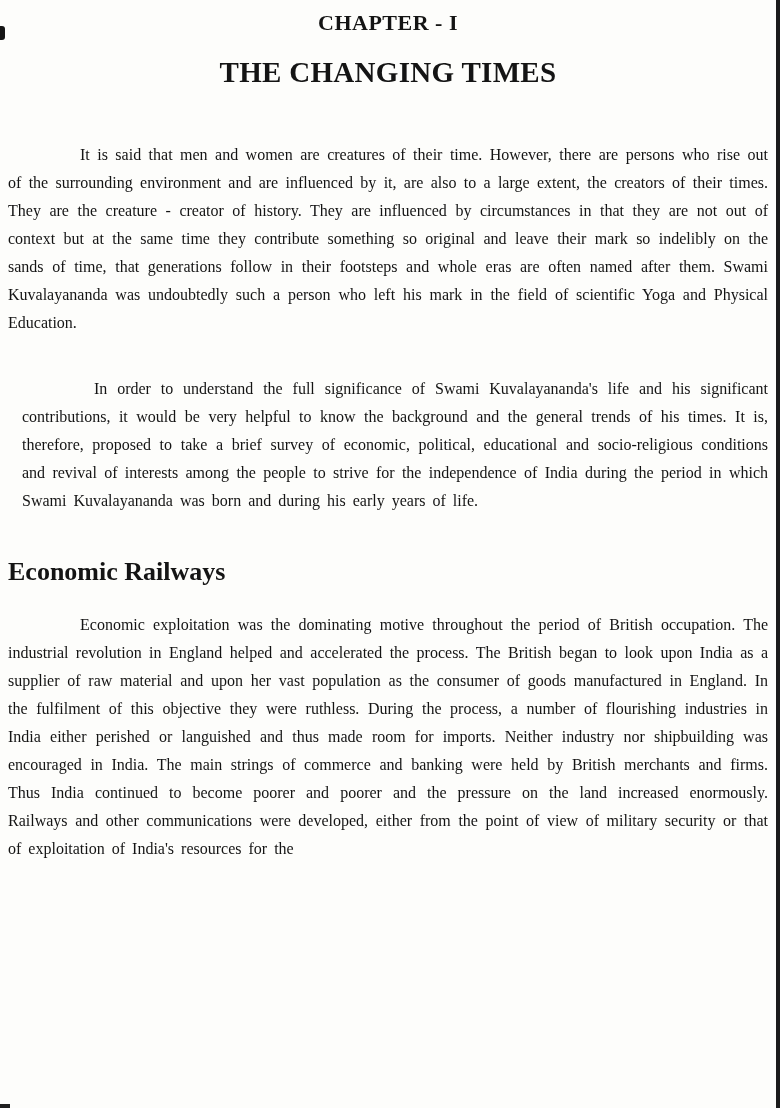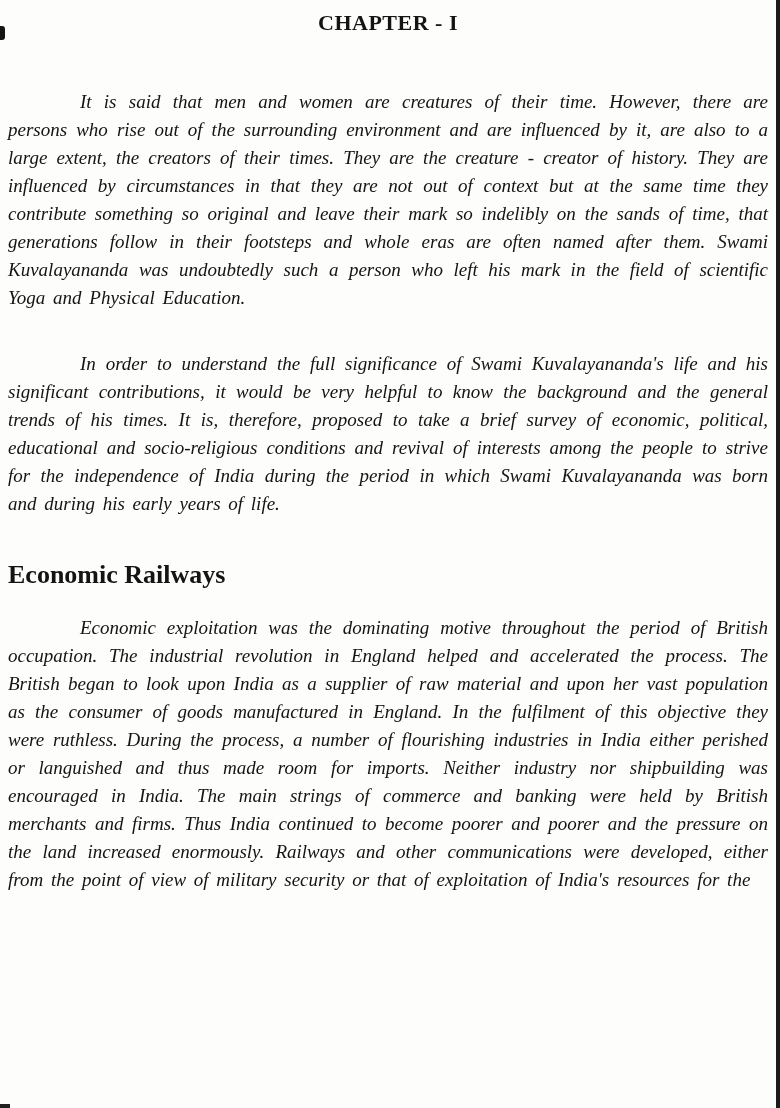--- a/index.html
+++ b/index.html
@@ -28,29 +28,28 @@
   .doc-title {
     text-align: center;
     font-weight: bold;
     font-size: 29px;
     letter-spacing: 0.3px;
     margin: 20px 0 0 0;
   }
   .body-para {
     text-align: justify;
     text-align-last: left;
-    font-size: 19px;
+    font-size: 16px;
     line-height: 28px;
     word-spacing: 3px;
     text-indent: 72px;
     margin: 0;
-    font-style: italic;
   }
   .para-1 { margin-top: 52px; }
-  .para-2 { margin-top: 38px; }
+  .para-2 { margin-top: 38px; margin-left: 14px; }
   .section-heading {
     font-weight: bold;
     font-size: 26px;
     margin: 42px 0 0 0;
     text-align: left;
   }
   .para-3 { margin-top: 24px; }
   .scan-edge-right {
     position: absolute;
     top: 0;
@@ -77,20 +76,21 @@
     background: #202020;
   }
 </style>
 </head>
 <body>
 
 <div class="page">
 
   <div class="chapter-heading">CHAPTER - I</div>
 
+  <div class="doc-title">THE CHANGING TIMES</div>
 
   <p class="body-para para-1">It is said that men and women are creatures of their time. However, there are persons who rise out of the surrounding environment and are influenced by it, are also to a large extent, the creators of their times. They are the creature - creator of history. They are influenced by circumstances in that they are not out of context but at the same time they contribute something so original and leave their mark so indelibly on the sands of time, that generations follow in their footsteps and whole eras are often named after them. Swami Kuvalayananda was undoubtedly such a person who left his mark in the field of scientific Yoga and Physical Education.</p>
 
   <p class="body-para para-2">In order to understand the full significance of Swami Kuvalayananda's life and his significant contributions, it would be very helpful to know the background and the general trends of his times. It is, therefore, proposed to take a brief survey of economic, political, educational and socio-religious conditions and revival of interests among the people to strive for the independence of India during the period in which Swami Kuvalayananda was born and during his early years of life.</p>
 
   <h2 class="section-heading">Economic Railways</h2>
 
   <p class="body-para para-3">Economic exploitation was the dominating motive throughout the period of British occupation. The industrial revolution in England helped and accelerated the process. The British began to look upon India as a supplier of raw material and upon her vast population as the consumer of goods manufactured in England. In the fulfilment of this objective they were ruthless. During the process, a number of flourishing industries in India either perished or languished and thus made room for imports. Neither industry nor shipbuilding was encouraged in India. The main strings of commerce and banking were held by British merchants and firms. Thus India continued to become poorer and poorer and the pressure on the land increased enormously. Railways and other communications were developed, either from the point of view of military security or that of exploitation of India's resources for the</p>
 
   <div class="scan-edge-right"></div>

